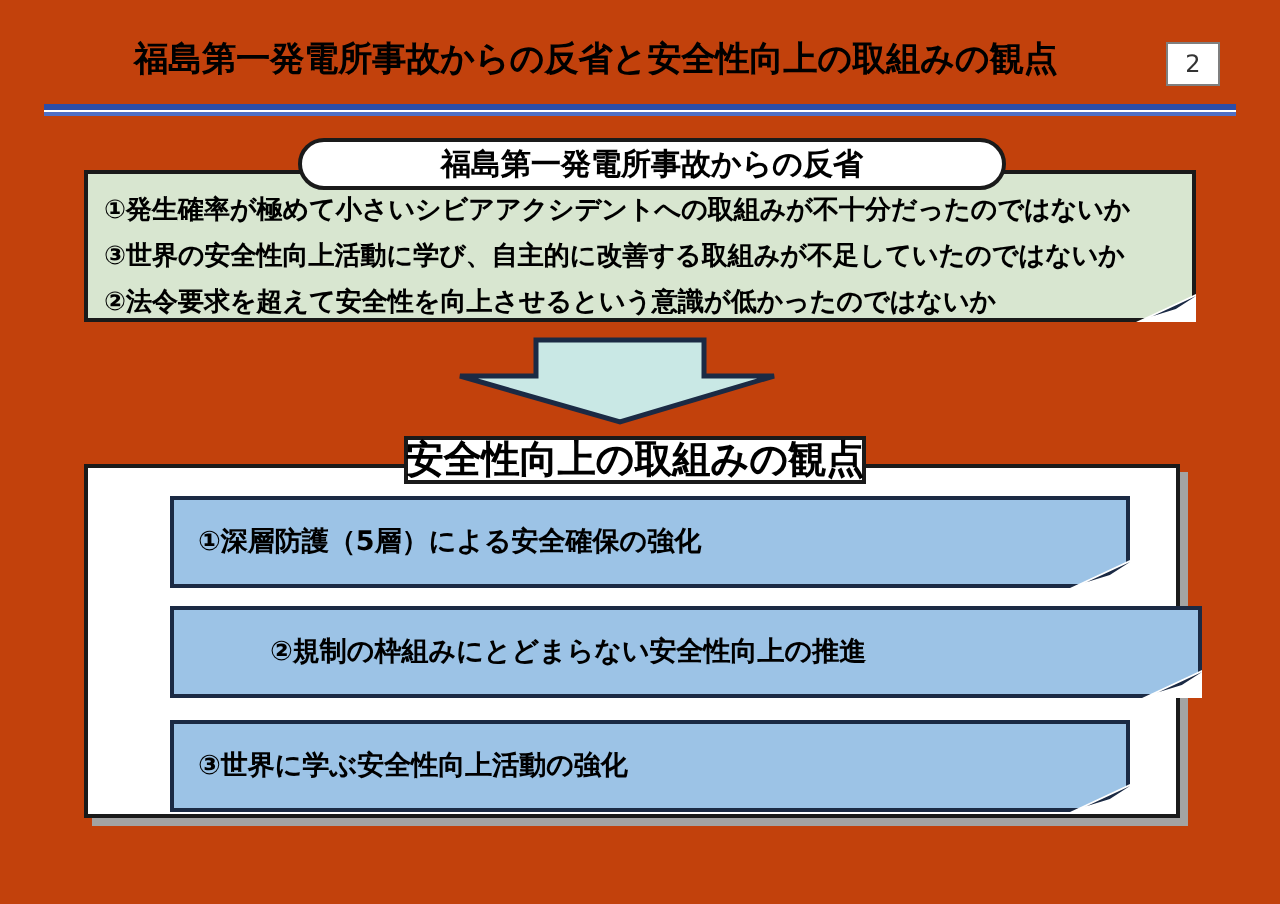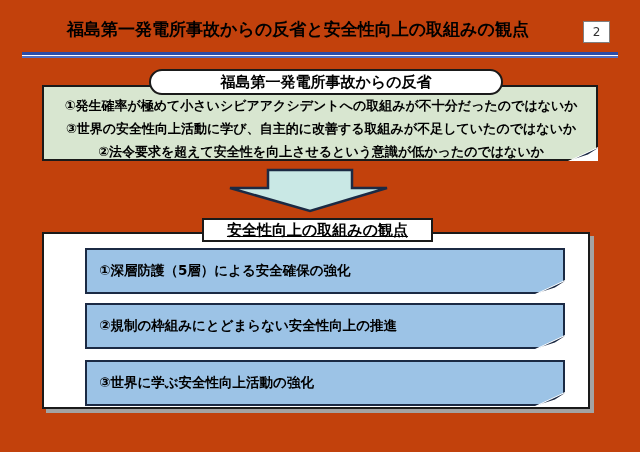--- a/index.html
+++ b/index.html
@@ -35,47 +35,47 @@
     background:var(--blue-border);
     clip-path:polygon(0 100%,100% 0,64% 50%,22% 78%);z-index:3;
   }
 
   
   .green-box{
     position:absolute;left:42px;top:85px;width:552px;height:72px;
     background:var(--green-fill);border:2px solid var(--green-border);z-index:1;
   }
   .green-items{padding:7px 6px 0 8px;}
-  .green-items div{font-size:13px;line-height:23px;white-space:nowrap;text-align:center;}
+  .green-items div{font-size:13px;line-height:23px;white-space:nowrap;}
   .box-header{
     position:absolute;background:#fff;border:2px solid #1a1a1a;
     display:flex;align-items:center;justify-content:center;
     white-space:nowrap;z-index:4;
   }
   .header1{left:149px;top:69px;width:350px;height:22px;font-size:15px;border-radius:13px;}
-  .header2{left:202px;top:218px;width:227px;height:20px;font-size:15px;text-decoration:underline;}
+  .header2{left:202px;top:218px;width:227px;height:20px;font-size:19px;}
 
   
   .arrow{position:absolute;left:225px;top:167px;z-index:1;}
   .arrow polygon{fill:var(--arrow-fill);stroke:var(--arrow-border);stroke-width:2.5;stroke-linejoin:miter;}
 
   
   .container-box{
     position:absolute;left:42px;top:232px;width:544px;height:173px;
     background:#fff;border:2px solid #1a1a1a;
     box-shadow:4px 4px 0 var(--shadow-gray);z-index:0;
   }
   .blue-box{
     position:absolute;left:85px;width:476px;height:42px;
     background:var(--blue-fill);border:2px solid var(--blue-border);
     display:flex;align-items:center;z-index:2;
   }
   .blue-box .lbl{padding-left:12px;font-size:13.5px;white-space:nowrap;}
   .b1{top:248px;}
-  .b2{top:303px;}
+  .b2{top:303px;padding-left:36px;}
   .b3{top:360px;}
 </style>
 </head>
 <body>
 
 <div class="slide">
 
   <div class="title">福島第一発電所事故からの反省と安全性向上の取組みの観点</div>
   <div class="page-num">
     <span>2</span>

